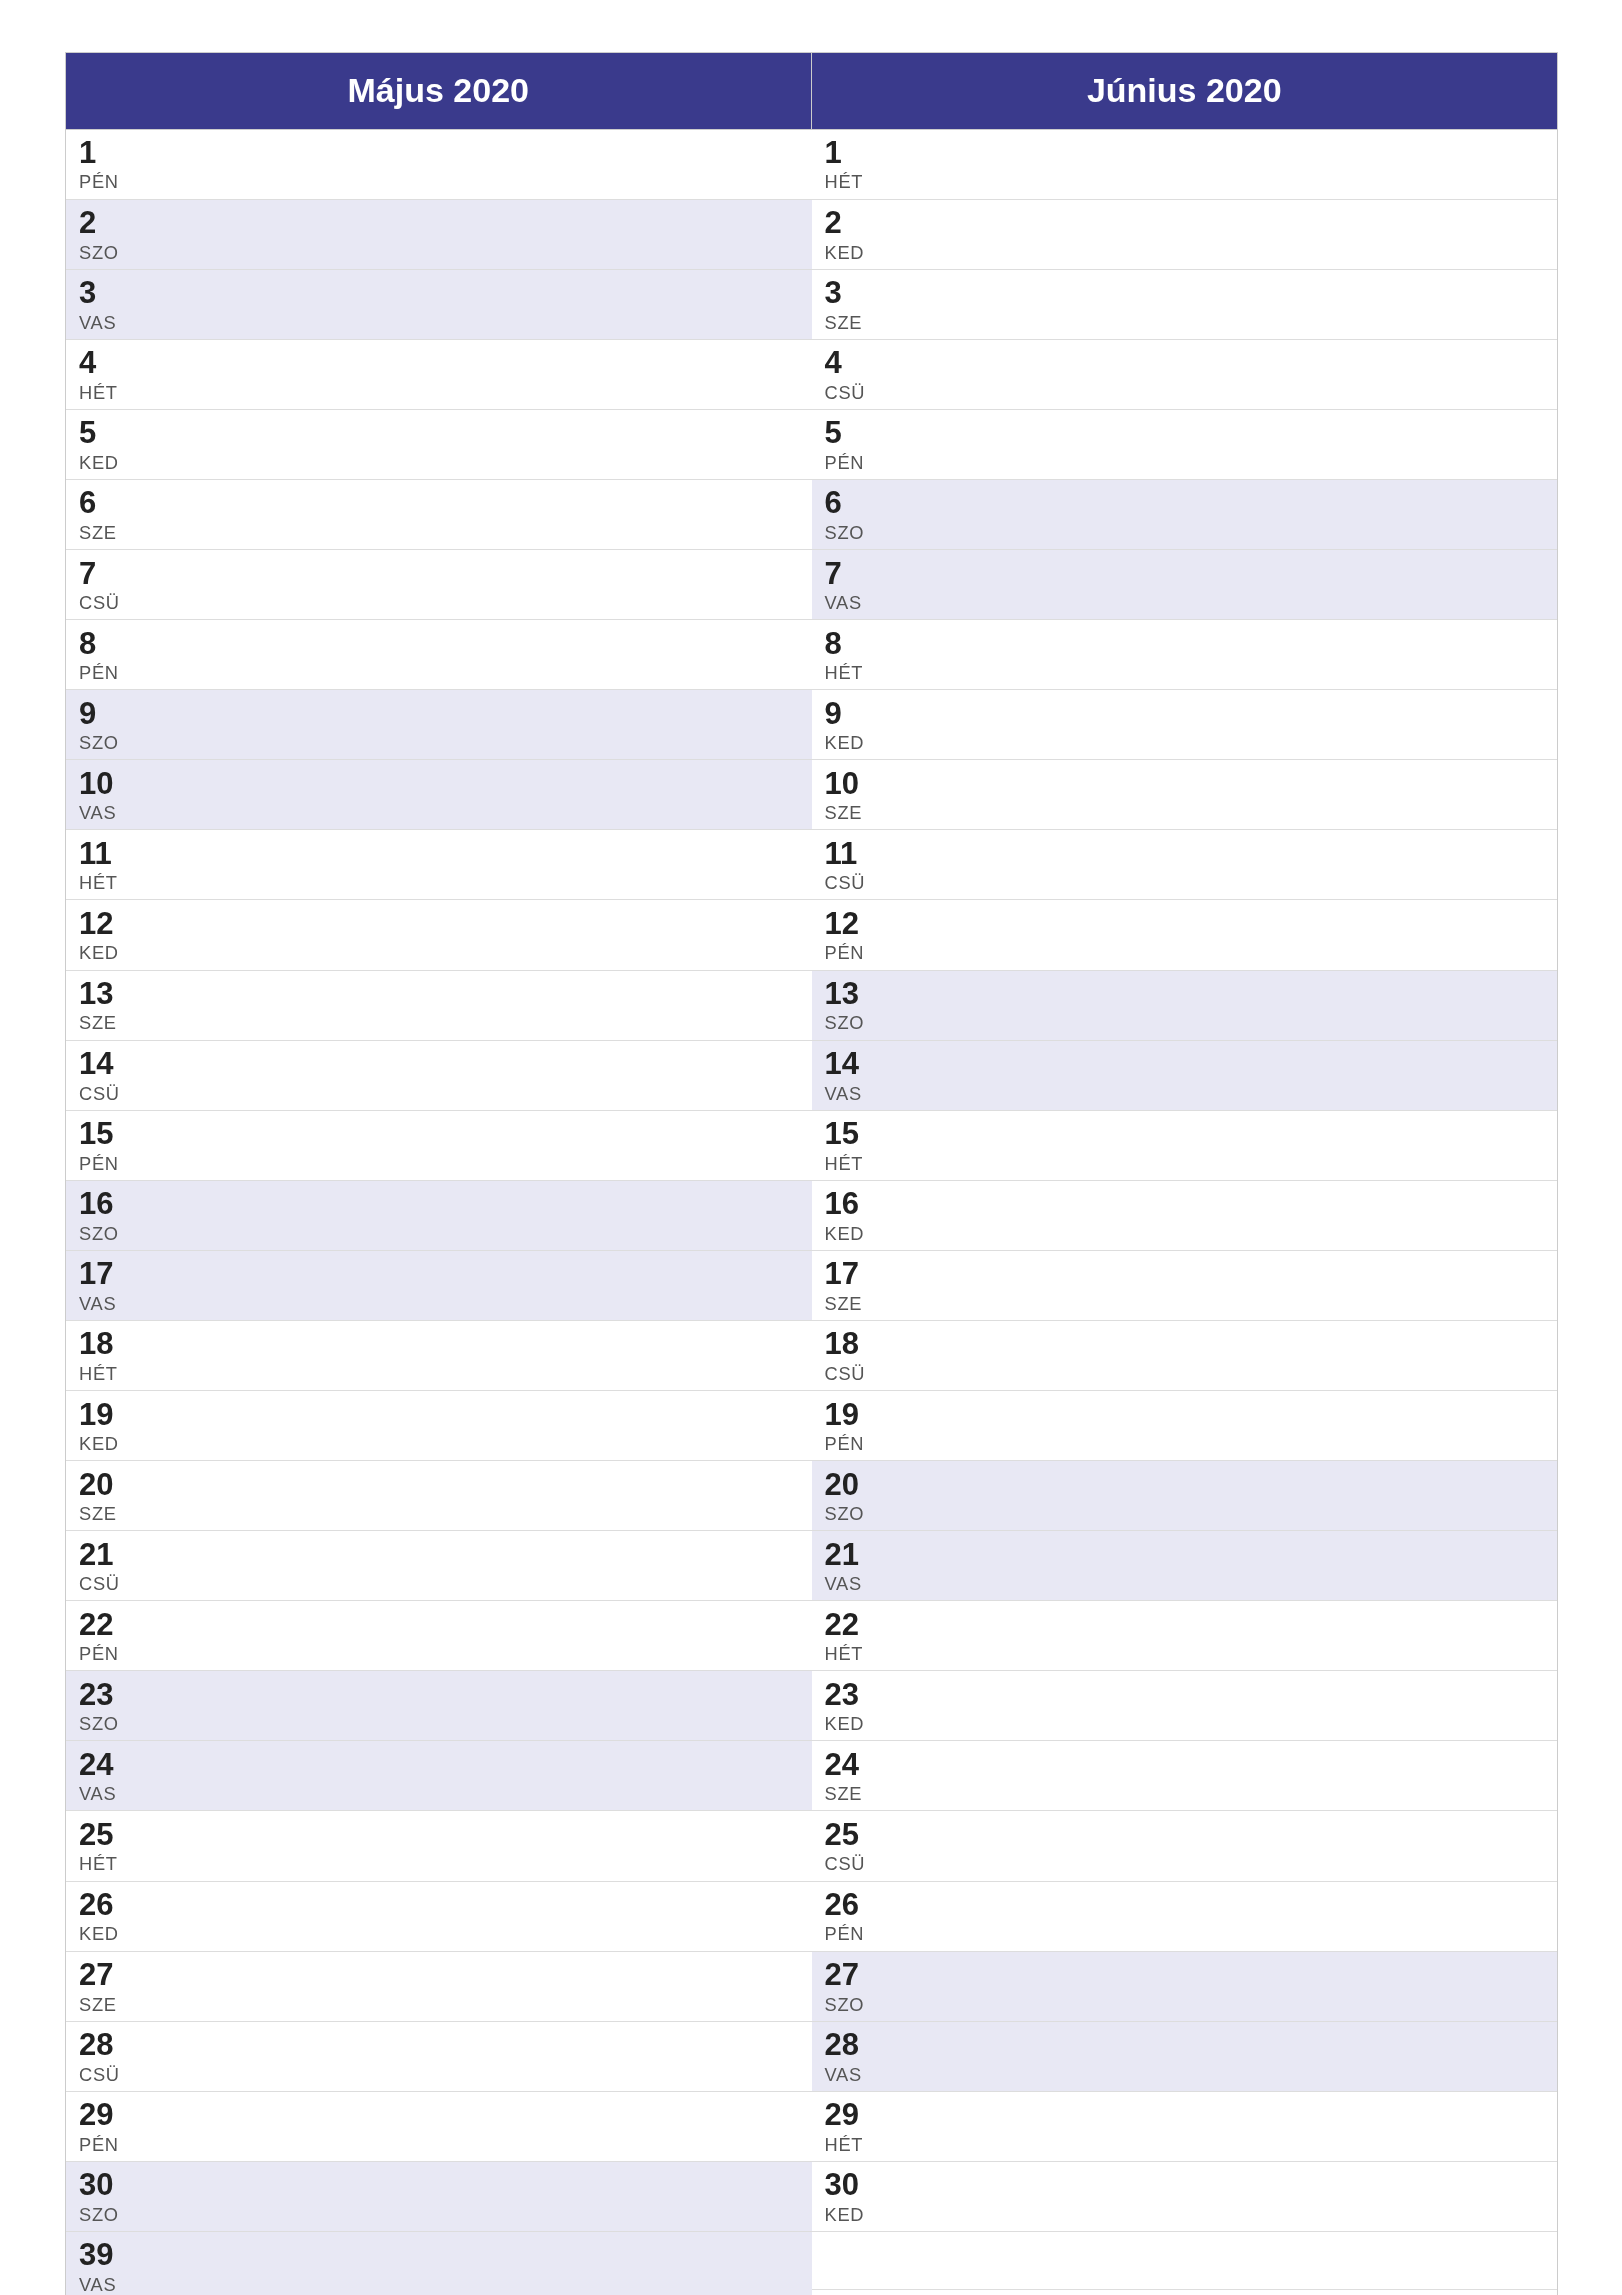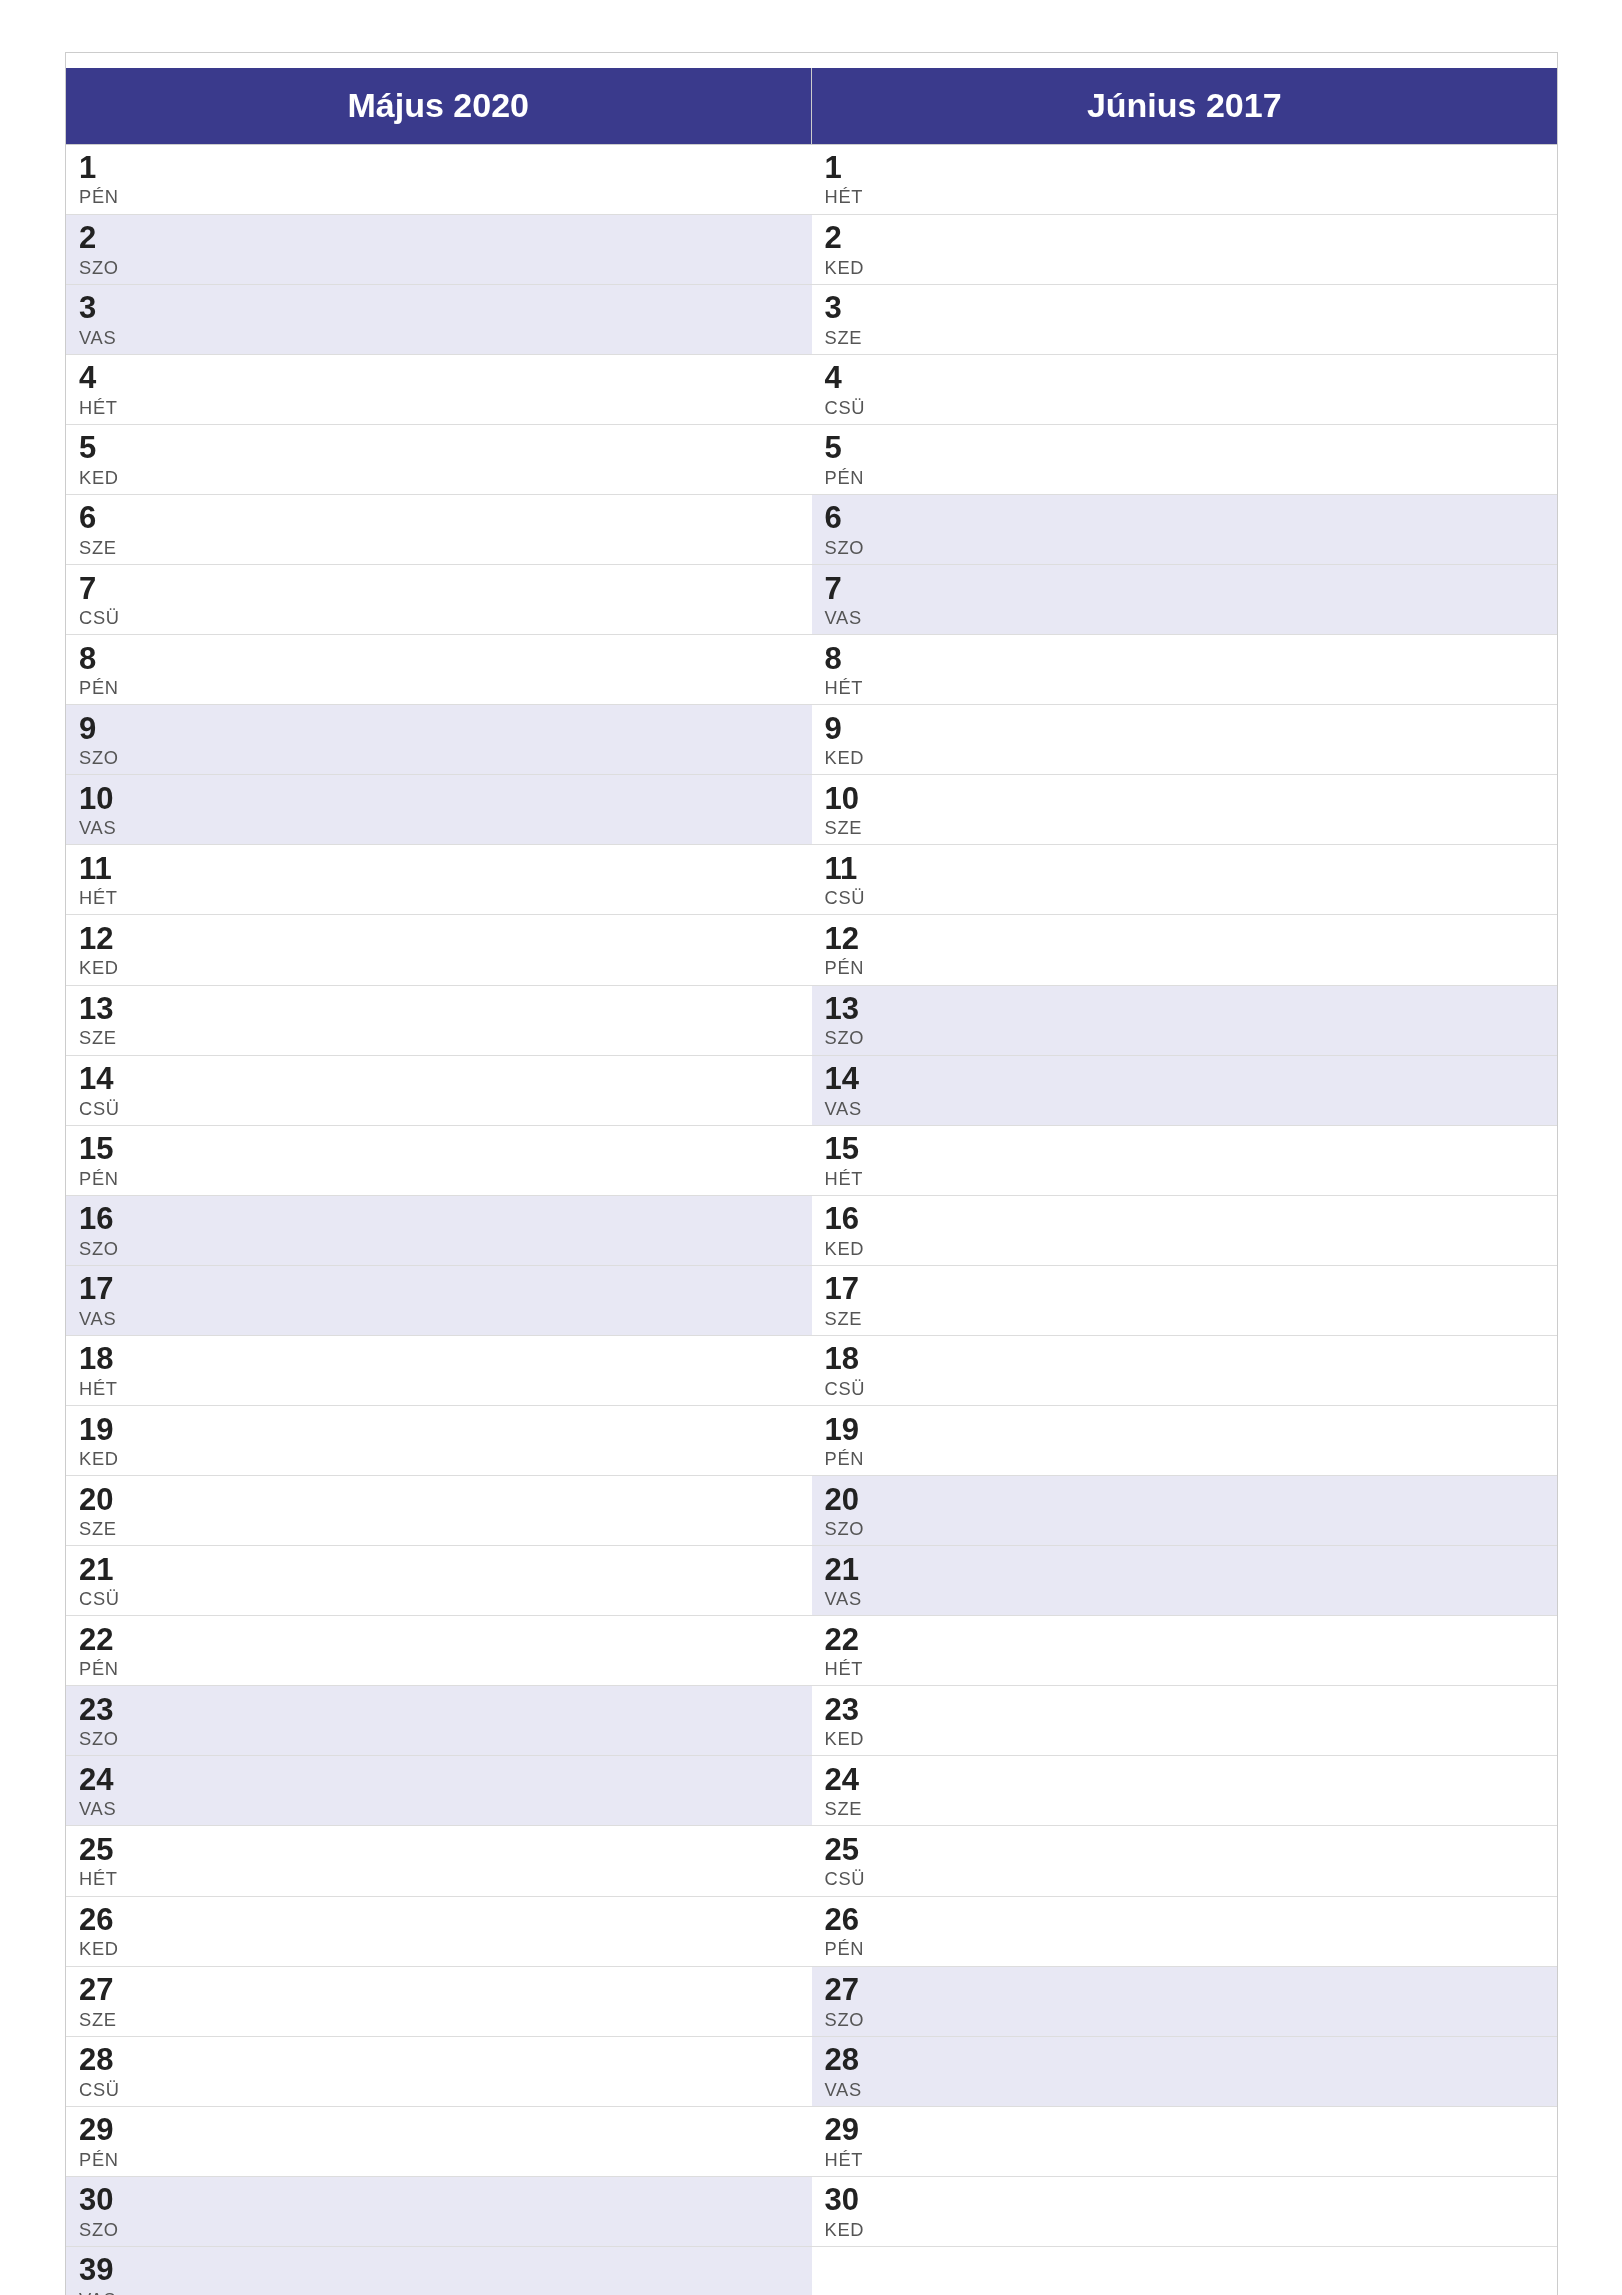--- a/index.html
+++ b/index.html
@@ -24,21 +24,20 @@
       flex: 1;
     }
     .month-header {
       background: #3a3a8c;
       color: #ffffff;
       text-align: center;
       font-size: 34px;
       font-weight: bold;
       padding: 18.3px 13px;
       border-bottom: 1.3px solid #cccccc;
-      margin-top: 15px;
     }
     .month-header:first-child {
       border-right: 1.3px solid #cccccc;
     }
     .days-column {
       display: flex;
       flex-direction: column;
     }
     .days-column:first-child {
       border-right: 1.3px solid #cccccc;
@@ -74,21 +73,21 @@
       padding: 19.6px 0 0 0;
     }
   </style>
 </head>
 <body>
 
 <div class="page">
   <div class="calendar-grid" id="calendar-grid">
 
   <div class="month-header">Május 2020</div>
-      <div class="month-header">Június 2017</div>
+      <div class="month-header">Június 2020</div>
       <div class="days-column">
         <div class="day-row">
           <span class="day-number">1</span>
           <span class="day-name">PÉN</span>
         </div>
         <div class="day-row weekend">
           <span class="day-number">2</span>
           <span class="day-name">SZO</span>
         </div>
         <div class="day-row weekend">

